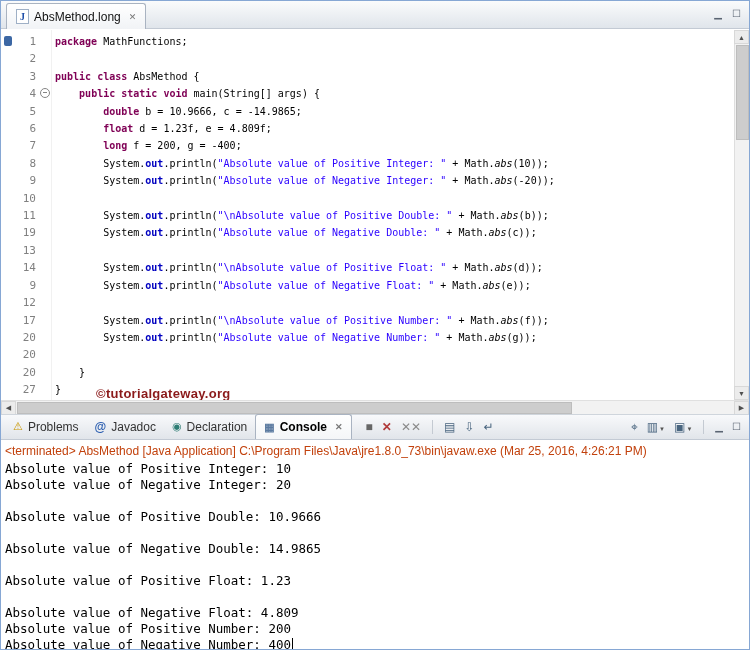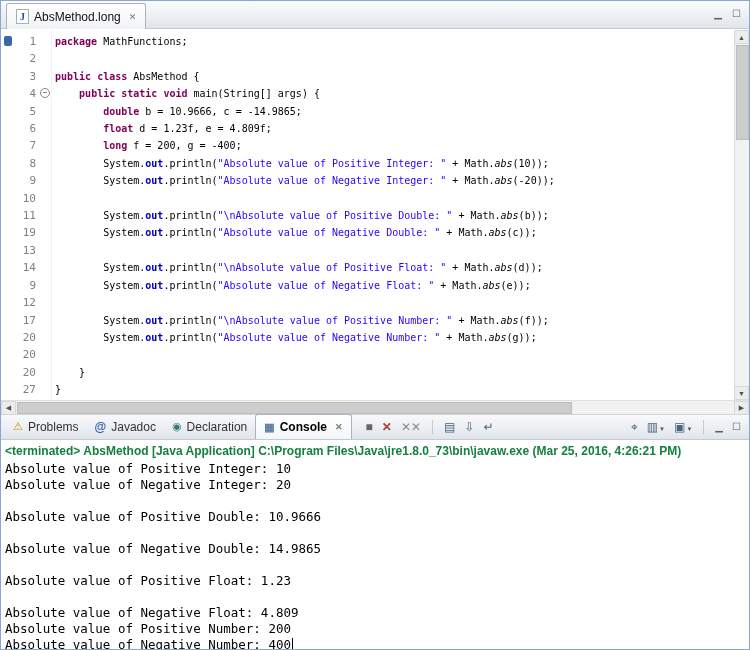--- a/index.html
+++ b/index.html
@@ -56,21 +56,21 @@
   .ctools .red{color:#b03a3a;font-weight:bold}
   .ctools .gray{color:#8a8a8a}
   .ctools .dark{color:#666}
   .csep{width:1px;height:14px;background:#c4cad2;margin:0 2px}
   .drop{font-size:6px;color:#555;margin-left:1px}
   .ctools-right{margin-left:auto;display:flex;align-items:center;gap:9px;height:25px;color:#49657f;font-size:12px;padding-right:4px}
   .mini{font-size:10px;color:#5a6472}
 
   
   .cbody{position:absolute;top:440px;left:0;right:0;bottom:0;background:#fff;overflow:hidden}
-  .cstatus{padding:3px 0 3px 4px;font-size:12px;font-weight:bold;color:#15803d}
+  .cstatus{padding:3px 0 3px 4px;font-size:12px;font-weight:normal;color:#c2410c}
   .cout{padding-left:4px;font-family:"DejaVu Sans Mono",monospace;font-size:12.5px;line-height:16px;white-space:pre;color:#000}
   .caret{display:inline-block;width:1px;height:13px;background:#000;vertical-align:-2px;margin-left:1px}
 </style>
 </head>
 <body>
 
 <div id="root">
 
   <div class="etabbar">
     <div class="etab">
@@ -113,20 +113,21 @@
       </div>
     <div class="ruler-fold">
         <div class="fold-circle" style="top: 58.2px;"></div>
       </div>
     <div class="code"><div><span class="tk-kw">package</span><span class="tk-pl"> MathFunctions;</span></div><div>&nbsp;</div><div><span class="tk-kw">public</span><span class="tk-pl"> </span><span class="tk-kw">class</span><span class="tk-pl"> AbsMethod {</span></div><div><span class="tk-pl">    </span><span class="tk-kw">public</span><span class="tk-pl"> </span><span class="tk-kw">static</span><span class="tk-pl"> </span><span class="tk-kw">void</span><span class="tk-pl"> main(String[] args) {</span></div><div><span class="tk-pl">        </span><span class="tk-kw">double</span><span class="tk-pl"> b = 10.9666, c = -14.9865;</span></div><div><span class="tk-pl">        </span><span class="tk-kw">float</span><span class="tk-pl"> d = 1.23f, e = 4.809f;</span></div><div><span class="tk-pl">        </span><span class="tk-kw">long</span><span class="tk-pl"> f = 200, g = -400;</span></div><div><span class="tk-pl">        System.</span><span class="tk-fld">out</span><span class="tk-pl">.println(</span><span class="tk-st">"Absolute value of Positive Integer: "</span><span class="tk-pl"> + Math.</span><span class="tk-sm">abs</span><span class="tk-pl">(10));</span></div><div><span class="tk-pl">        System.</span><span class="tk-fld">out</span><span class="tk-pl">.println(</span><span class="tk-st">"Absolute value of Negative Integer: "</span><span class="tk-pl"> + Math.</span><span class="tk-sm">abs</span><span class="tk-pl">(-20));</span></div><div>&nbsp;</div><div><span class="tk-pl">        System.</span><span class="tk-fld">out</span><span class="tk-pl">.println(</span><span class="tk-st">"\nAbsolute value of Positive Double: "</span><span class="tk-pl"> + Math.</span><span class="tk-sm">abs</span><span class="tk-pl">(b));</span></div><div><span class="tk-pl">        System.</span><span class="tk-fld">out</span><span class="tk-pl">.println(</span><span class="tk-st">"Absolute value of Negative Double: "</span><span class="tk-pl"> + Math.</span><span class="tk-sm">abs</span><span class="tk-pl">(c));</span></div><div>&nbsp;</div><div><span class="tk-pl">        System.</span><span class="tk-fld">out</span><span class="tk-pl">.println(</span><span class="tk-st">"\nAbsolute value of Positive Float: "</span><span class="tk-pl"> + Math.</span><span class="tk-sm">abs</span><span class="tk-pl">(d));</span></div><div><span class="tk-pl">        System.</span><span class="tk-fld">out</span><span class="tk-pl">.println(</span><span class="tk-st">"Absolute value of Negative Float: "</span><span class="tk-pl"> + Math.</span><span class="tk-sm">abs</span><span class="tk-pl">(e));</span></div><div>&nbsp;</div><div><span class="tk-pl">        System.</span><span class="tk-fld">out</span><span class="tk-pl">.println(</span><span class="tk-st">"\nAbsolute value of Positive Number: "</span><span class="tk-pl"> + Math.</span><span class="tk-sm">abs</span><span class="tk-pl">(f));</span></div><div><span class="tk-pl">        System.</span><span class="tk-fld">out</span><span class="tk-pl">.println(</span><span class="tk-st">"Absolute value of Negative Number: "</span><span class="tk-pl"> + Math.</span><span class="tk-sm">abs</span><span class="tk-pl">(g));</span></div><div>&nbsp;</div><div><span class="tk-pl">    }</span></div><div><span class="tk-pl">}</span></div></div>
     <div class="vscroll">
       <div class="sbtn top">▲</div>
       <div class="vthumb"></div>
       <div class="sbtn bot">▼</div>
     </div>
+    <div class="watermark">©tutorialgateway.org</div>
   </div>
 
   <div class="hscroll">
     <div class="sbtn">◀</div>
     <div class="hthumb"></div>
     <div class="sbtn rightbtn">▶</div>
   </div>
 
   <div class="ctabbar">
     <div class="ctab">

